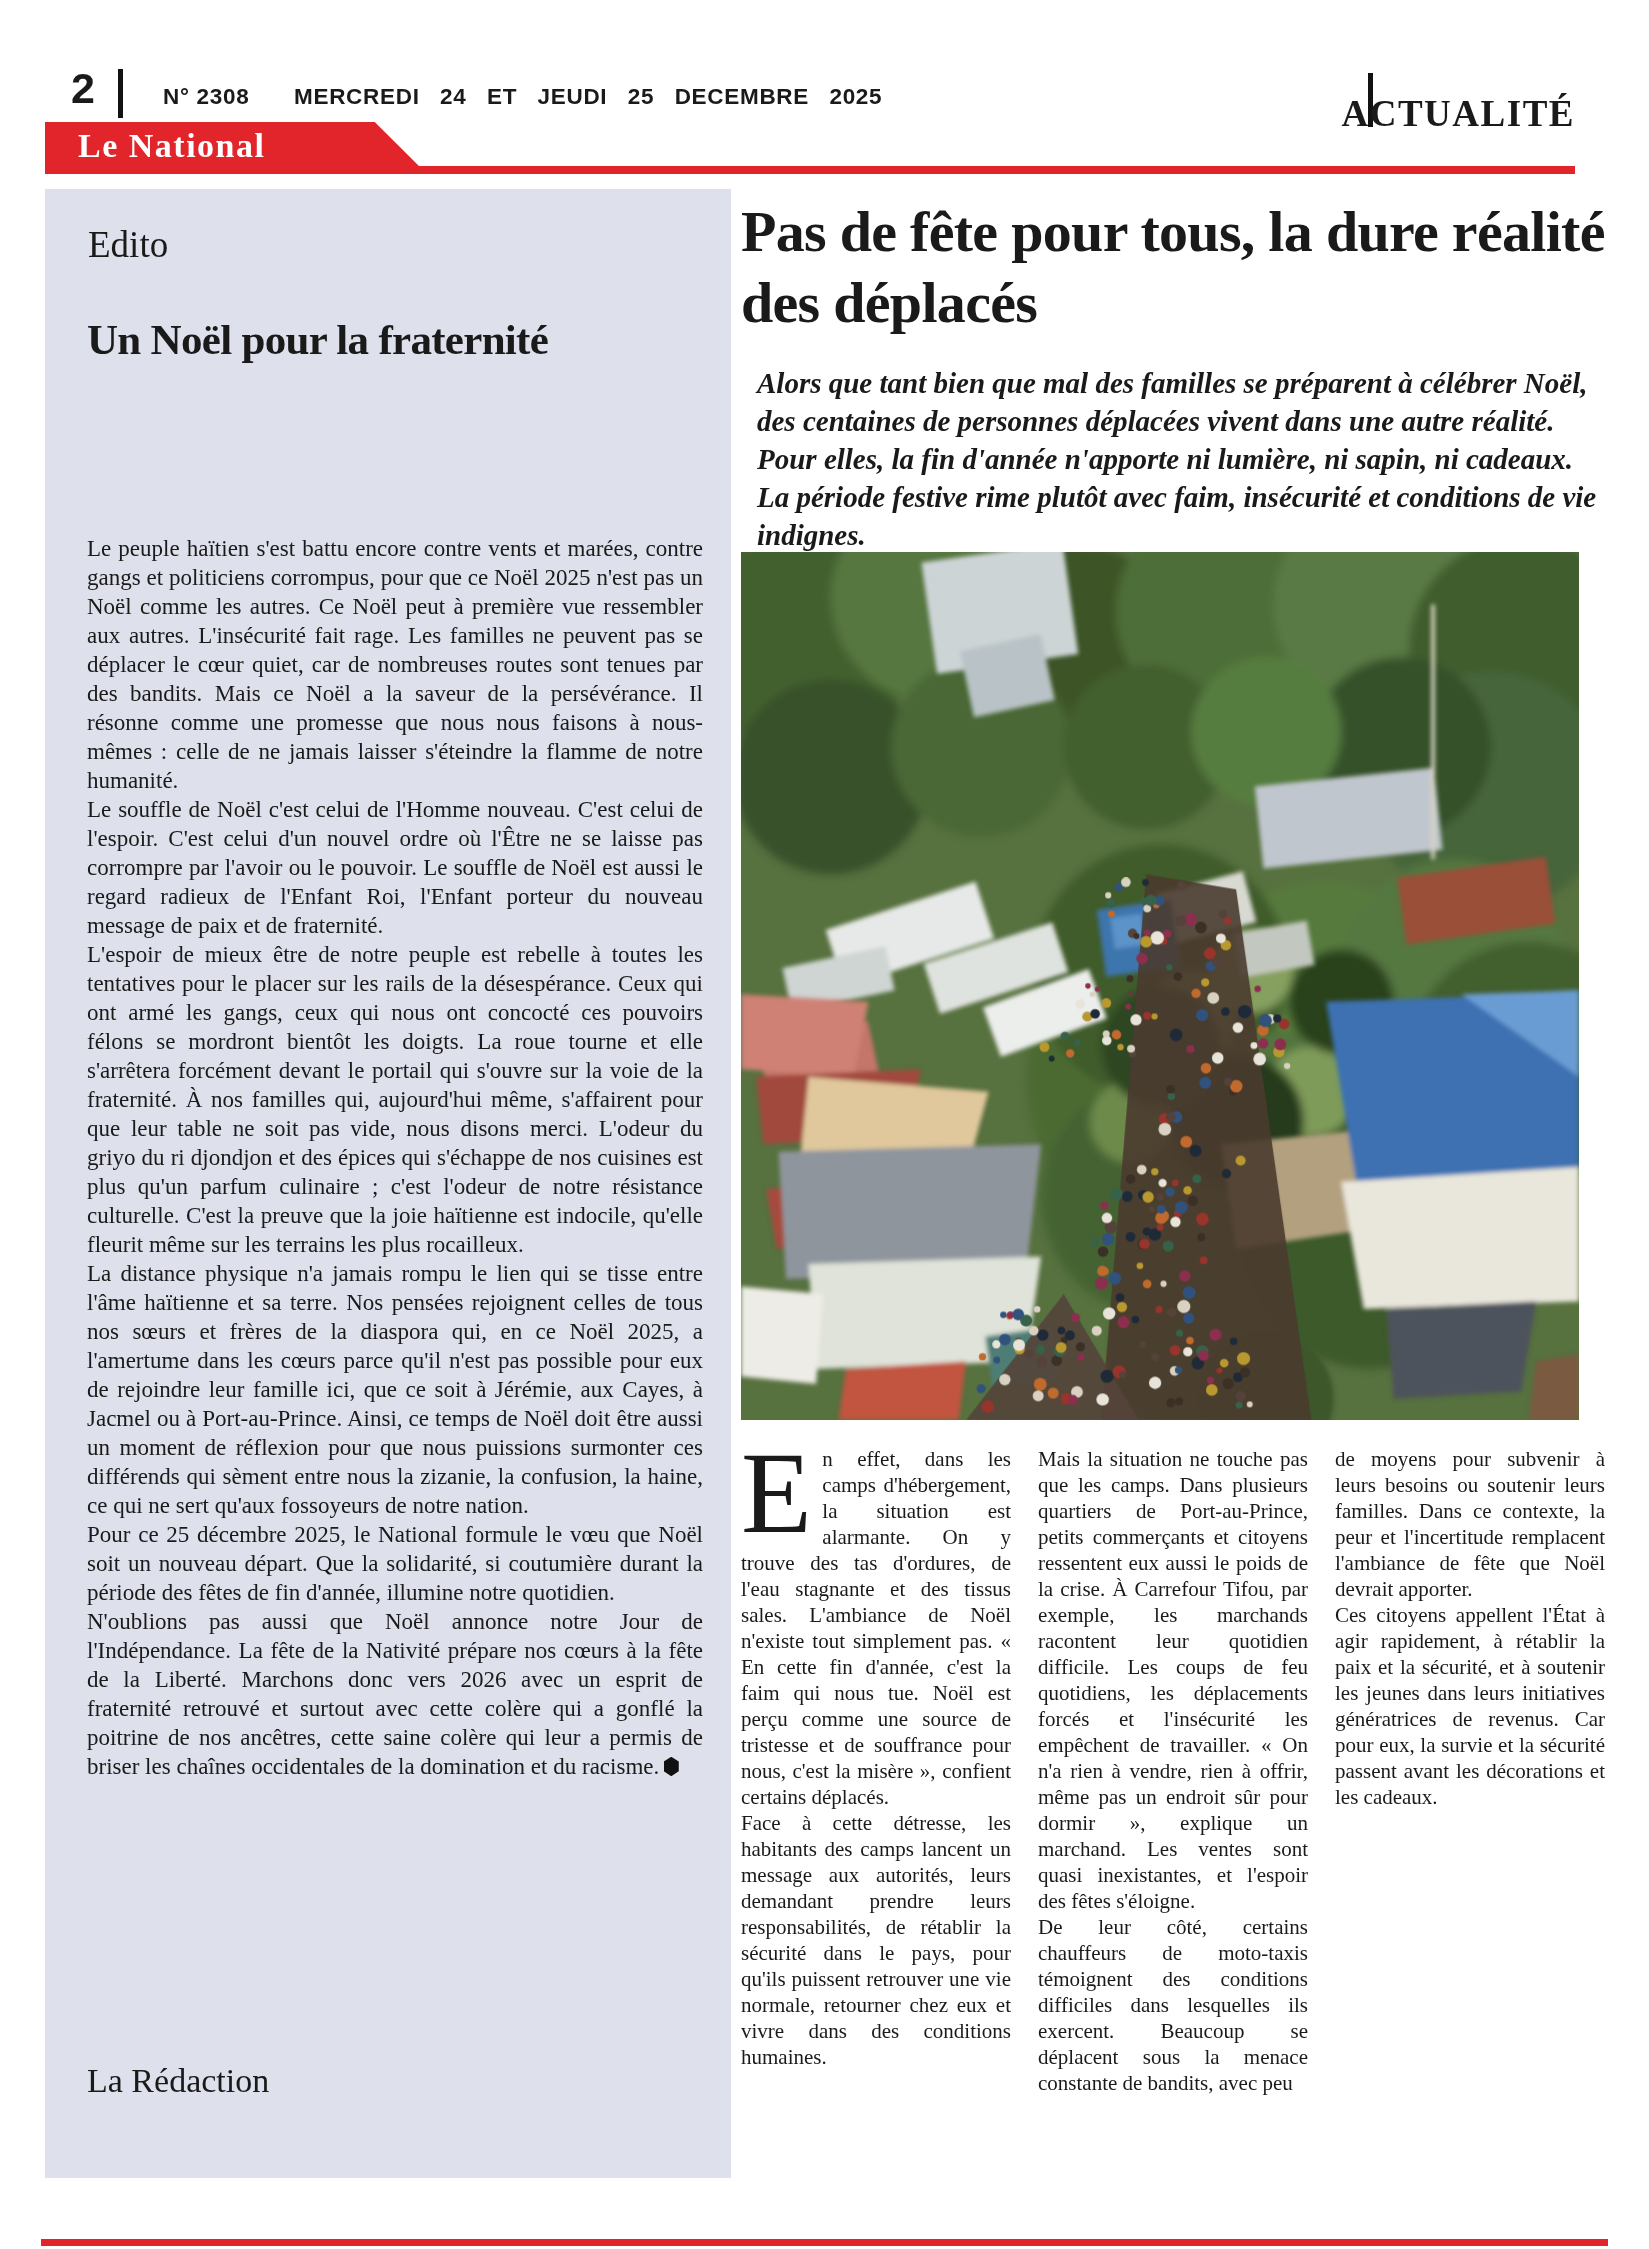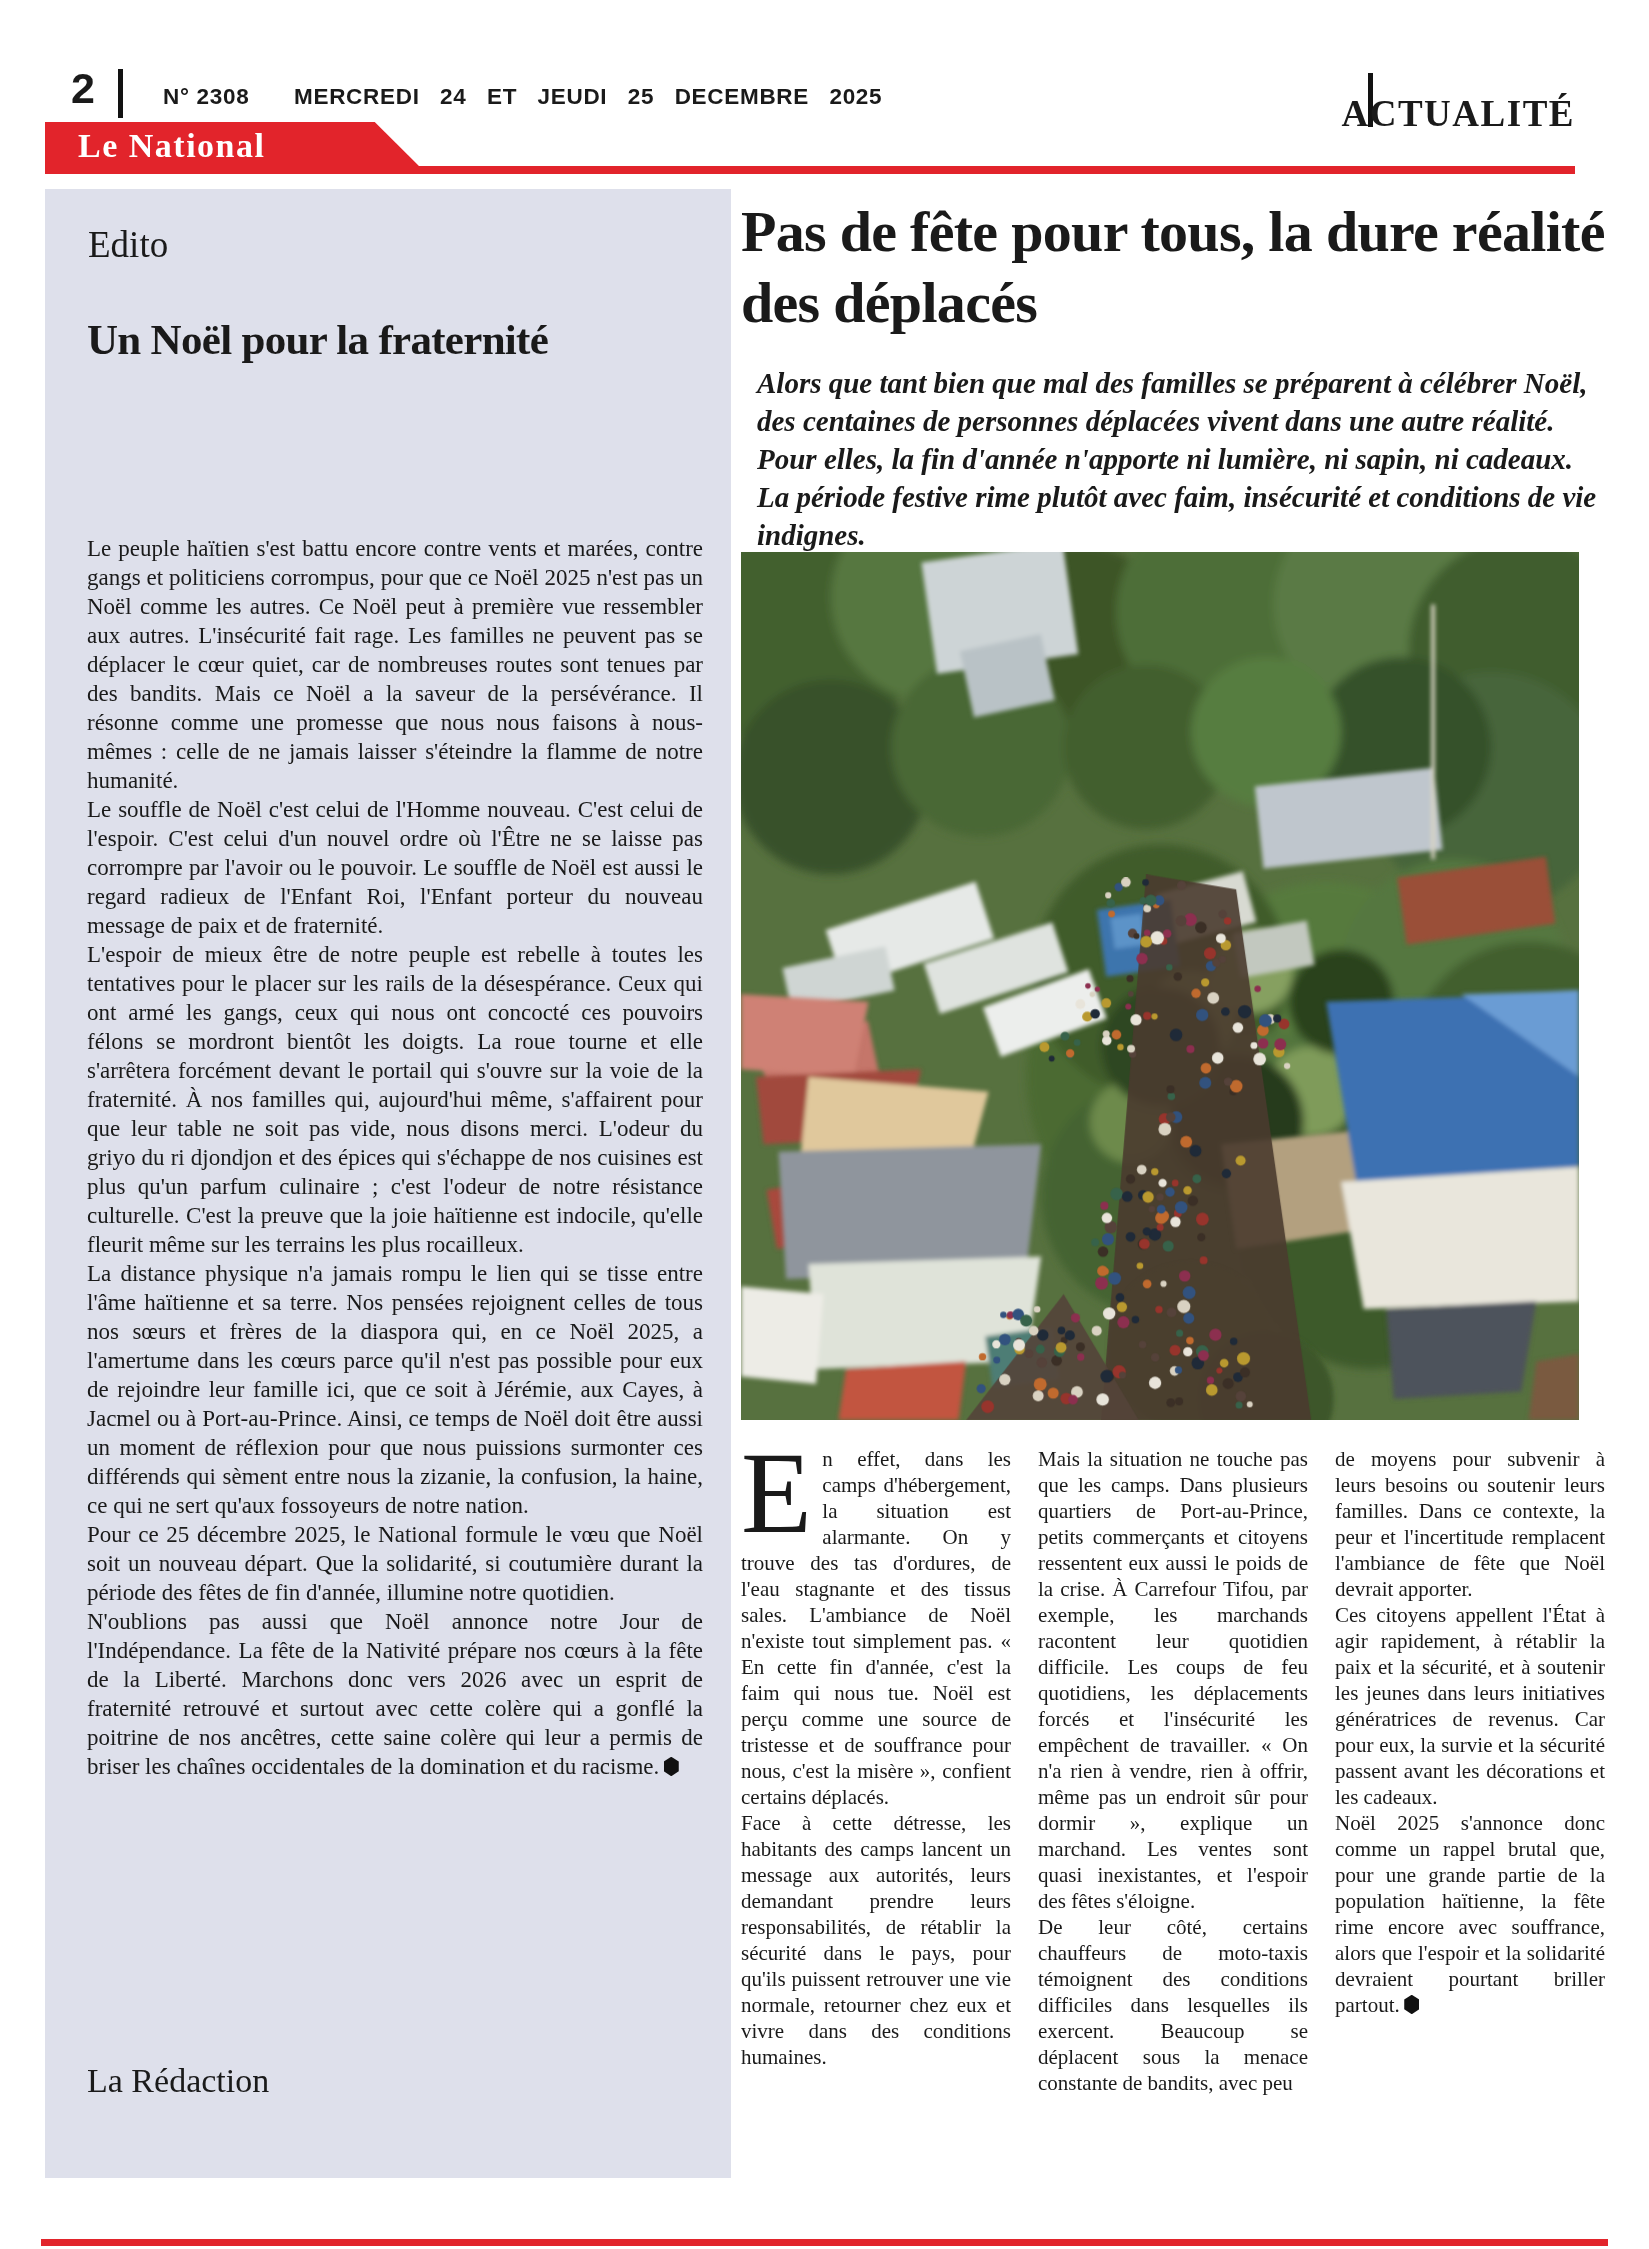--- a/index.html
+++ b/index.html
@@ -398,19 +398,18 @@
       <p><span class="dropcap">E</span><span>n effet, dans les camps d'hébergement, la situation est alarmante. On y trouve des tas d'ordures, de l'eau stagnante et des tissus sales. L'ambiance de Noël n'existe tout simplement pas. « En cette fin d'année, c'est la faim qui nous tue. Noël est perçu comme une source de tristesse et de souffrance pour nous, c'est la misère », confient certains déplacés.</span></p>
       <p>Face à cette détresse, les habitants des camps lancent un message aux autorités, leurs demandant prendre leurs responsabilités, de rétablir la sécurité dans le pays, pour qu'ils puissent retrouver une vie normale, retourner chez eux et vivre dans des conditions humaines.</p>
     </div>
     <div class="col">
       <p>Mais la situation ne touche pas que les camps. Dans plusieurs quartiers de Port-au-Prince, petits commerçants et citoyens ressentent eux aussi le poids de la crise. À Carrefour Tifou, par exemple, les marchands racontent leur quotidien difficile. Les coups de feu quotidiens, les déplacements forcés et l'insécurité les empêchent de travailler. « On n'a rien à vendre, rien à offrir, même pas un endroit sûr pour dormir », explique un marchand. Les ventes sont quasi inexistantes, et l'espoir des fêtes s'éloigne.</p>
       <p>De leur côté, certains chauffeurs de moto-taxis témoignent des conditions difficiles dans lesquelles ils exercent. Beaucoup se déplacent sous la menace constante de bandits, avec peu</p>
     </div>
     <div class="col">
       <p>de moyens pour subvenir à leurs besoins ou soutenir leurs familles. Dans ce contexte, la peur et l'incertitude remplacent l'ambiance de fête que Noël devrait apporter.</p>
       <p>Ces citoyens appellent l'État à agir rapidement, à rétablir la paix et la sécurité, et à soutenir les jeunes dans leurs initiatives génératrices de revenus. Car pour eux, la survie et la sécurité passent avant les décorations et les cadeaux.</p>
-      <p><span>Noël 2025 s'annonce donc comme un rappel brutal que, pour une grande partie de la population haïtienne, la fête rime encore avec souffrance, alors que l'espoir et la solidarité devraient pourtant briller partout.</span><span class="end-mark"></span></p>
     </div>
   </div>
 
   <div class="rule-bottom"></div>
 </div>
 
 
 </body></html>

